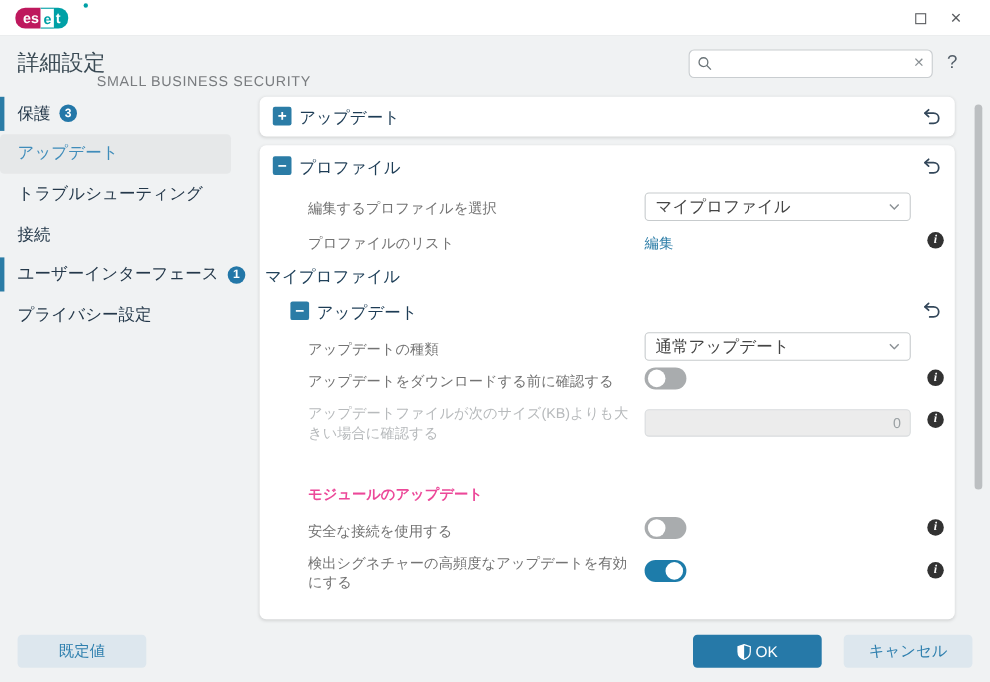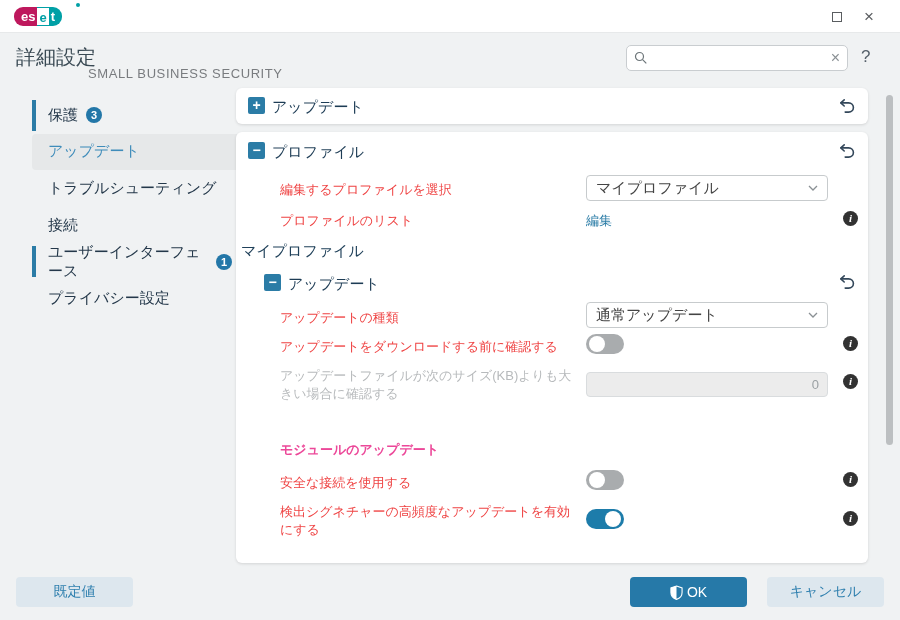--- a/index.html
+++ b/index.html
@@ -22,34 +22,34 @@
 
   
   .page-title { position:absolute; left:16px; top:44px; font-size:20px; color:#3a4a54; }
   .searchbox { position:absolute; left:626px; top:45px; width:222px; height:26px; background:#fff; border:1px solid #c9cdd0; border-radius:5px; display:flex; align-items:center; padding:0 7px; }
   .searchbox input { flex:1; border:none; outline:none; font-size:13px; color:#333; min-width:0; background:transparent; }
   .search-icon { width:14px; height:14px; margin-right:5px; flex:0 0 auto; }
   .search-clear { color:#8a9094; font-size:16px; line-height:1; cursor:default; flex:0 0 auto; }
   .help-q { position:absolute; left:861px; top:47px; font-size:17px; color:#55606a; }
 
   
-  .sidebar { position:absolute; left:0; top:97px; width:232px;padding-left:32px; }
+  .sidebar { position:absolute; left:0; top:85px; width:232px; }
   .side-item { position:relative; height:36.6px; display:flex; align-items:center; padding-left:16px; font-size:15px; color:#24384a; cursor:default; }
   .side-item .bar { position:absolute; left:0; top:3px; bottom:3px; width:4px; background:#2b7ca6; }
   .side-item.selected { background:#e6e8e9; border-radius:4px; width:210px; color:#3f8cba; }
   .badge { display:inline-block; min-width:16px; height:16px; border-radius:8px; background:#2377a8; color:#fff; font-size:11px; line-height:16px; text-align:center; margin-left:8px; font-weight:bold; }
 
   
   .card { position:absolute; left:236px; width:632px; background:#fff; border-radius:6px; box-shadow:0 1px 3px rgba(0,0,0,0.12); }
   .card1 { top:88px; height:36px; }
   .card2 { top:132px; height:431px; }
   .expander { position:absolute; width:17px; height:17px; background:#2b7ca6; border-radius:2px; color:#fff; font-size:14px; line-height:16px; text-align:center; font-weight:bold; cursor:default; }
   .sec-title { position:absolute; font-size:15px; color:#1d3c55; }
   .revert { position:absolute; right:12px; width:18px; height:18px; color:#33475a; cursor:default; }
-  .lbl { position:absolute; font-size:13px; color:#ef4444; max-width:292px; line-height:1.35; }
+  .lbl { position:absolute; font-size:13px; color:#737373; max-width:292px; line-height:1.35; }
   .lbl.disabled { color:#b7babc; }
   .subhead { position:absolute; font-size:15px; color:#20415a; }
   .grouphead { position:absolute; font-size:13px; font-weight:bold; color:#ec4899; }
   .combo { position:absolute; width:242px; height:26px; background:#fff; border:1px solid #c7cbcd; border-radius:4px; display:flex; align-items:center; padding:0 9px; font-size:15px; color:#444; cursor:default; }
   .combo .val { flex:1; white-space:nowrap; overflow:hidden; }
   .numfield { position:absolute; width:242px; height:25px; background:#ececec; border:1px solid #d9dcde; border-radius:4px; text-align:right; padding:0 8px; font-size:13px; color:#9aa0a3; font-family:"Liberation Sans","DejaVu Sans",sans-serif; }
   .link { position:absolute; font-size:13px; color:#2c7da7; cursor:default; }
   .info { position:absolute; right:10px; width:15px; height:15px; border-radius:50%; background:#323232; color:#fff; font-family:"Liberation Serif","DejaVu Serif",serif; font-size:11px; font-weight:bold; font-style:italic; text-align:center; line-height:15px; cursor:default; }
   .toggle { position:absolute; width:38px; height:20px; border-radius:10px; background:#a9acae; cursor:default; }
   .toggle .knob { position:absolute; left:3px; top:2px; width:16px; height:16px; border-radius:50%; background:#fff; }

